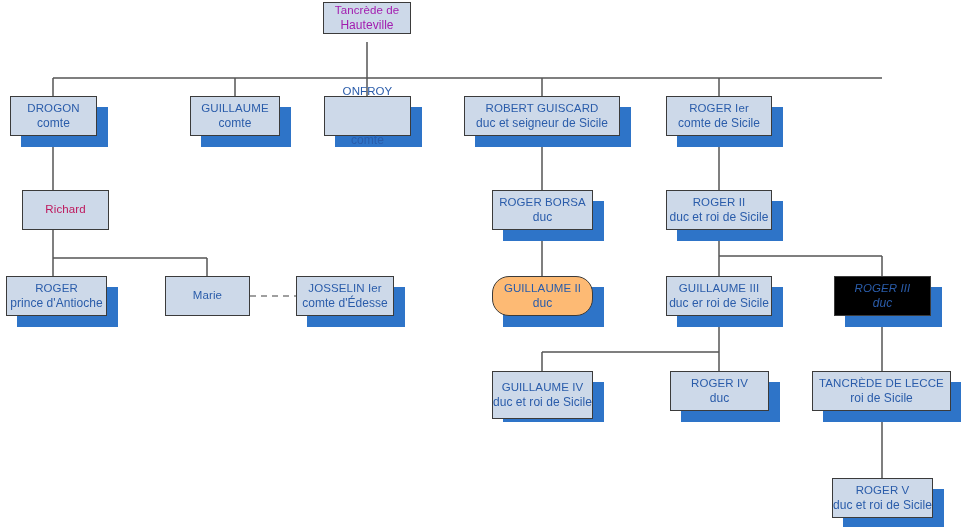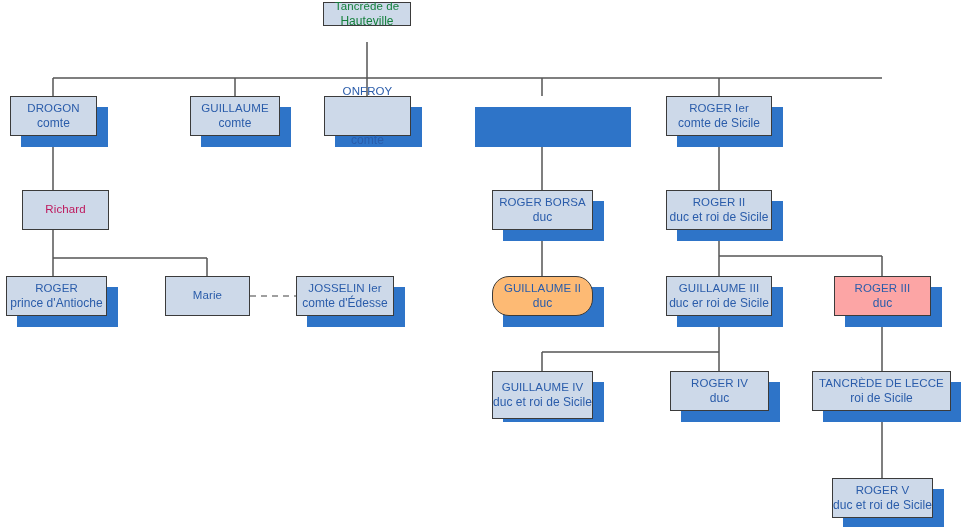--- a/index.html
+++ b/index.html
@@ -64,40 +64,44 @@
       <path d="M 53 230 L 53 258 M 53 258 L 207 258 M 53 258 L 53 276 M 207 258 L 207 276" fill="none" stroke="#555555" stroke-width="1.5"></path>
       <path d="M 250 296 L 296 296" fill="none" stroke="#808080" stroke-width="1.6" stroke-dasharray="6,5"></path>
       <path d="M 542 136 L 542 190" fill="none" stroke="#555555" stroke-width="1.5"></path>
       <path d="M 542 230 L 542 276" fill="none" stroke="#555555" stroke-width="1.5"></path>
       <path d="M 719 136 L 719 190" fill="none" stroke="#555555" stroke-width="1.5"></path>
       <path d="M 719 230 L 719 256 M 719 256 L 882 256 M 719 256 L 719 276 M 882 256 L 882 276" fill="none" stroke="#555555" stroke-width="1.5"></path>
       <path d="M 719 316 L 719 352 M 542 352 L 719 352 M 542 352 L 542 371 M 719 352 L 719 371" fill="none" stroke="#555555" stroke-width="1.5"></path>
       <path d="M 882 316 L 882 371" fill="none" stroke="#555555" stroke-width="1.5"></path>
       <path d="M 882 411 L 882 478" fill="none" stroke="#555555" stroke-width="1.5"></path>
     </svg>
-<div class="node" style="left: 323px; top: 2px; width: 88px; height: 24px; background: rgb(205, 217, 233); border-color: rgb(59, 59, 59); color: #15803d;">
+<div class="node" style="left: 323px; top: 2px; width: 88px; height: 32px; background: rgb(205, 217, 233); border-color: rgb(59, 59, 59); color: #a21caf;">
       <div class="nm">Tancrède de</div>
       <div class="ti">Hauteville</div>
     </div>
     <div class="shadow" style="left: 21px; top: 107px; width: 87px; height: 40px; background: rgb(46, 116, 200);"></div>
     <div class="node" style="left: 10px; top: 96px; width: 87px; height: 40px; background: rgb(205, 217, 233); border-color: rgb(59, 59, 59); color: rgb(42, 92, 170);">
       <div class="nm">DROGON</div>
       <div class="ti">comte</div>
     </div>
     <div class="shadow" style="left: 201px; top: 107px; width: 90px; height: 40px; background: rgb(46, 116, 200);"></div>
     <div class="node" style="left: 190px; top: 96px; width: 90px; height: 40px; background: rgb(205, 217, 233); border-color: rgb(59, 59, 59); color: rgb(42, 92, 170);">
       <div class="nm">GUILLAUME</div>
       <div class="ti">comte</div>
     </div>
     <div class="shadow" style="left: 335px; top: 107px; width: 87px; height: 40px; background: rgb(46, 116, 200);"></div>
     <div class="node" style="left: 324px; top: 96px; width: 87px; height: 40px; background: rgb(205, 217, 233); border-color: rgb(59, 59, 59); color: rgb(42, 92, 170); gap: 35px;">
       <div class="nm">ONFROY</div>
       <div class="ti">comte</div>
     </div>
     <div class="shadow" style="left: 475px; top: 107px; width: 156px; height: 40px; background: rgb(46, 116, 200);"></div>
+    <div class="node" style="left: 464px; top: 96px; width: 156px; height: 40px; background: rgb(205, 217, 233); border-color: rgb(59, 59, 59); color: rgb(42, 92, 170);">
+      <div class="nm">ROBERT GUISCARD</div>
+      <div class="ti">duc et seigneur de Sicile</div>
+    </div>
     <div class="shadow" style="left: 677px; top: 107px; width: 106px; height: 40px; background: rgb(46, 116, 200);"></div>
     <div class="node" style="left: 666px; top: 96px; width: 106px; height: 40px; background: rgb(205, 217, 233); border-color: rgb(59, 59, 59); color: rgb(42, 92, 170);">
       <div class="nm">ROGER Ier</div>
       <div class="ti">comte de Sicile</div>
     </div>
     <div class="node" style="left: 22px; top: 190px; width: 87px; height: 40px; background: rgb(205, 217, 233); border-color: rgb(59, 59, 59); color: #be185d;">
       <div class="nm">Richard</div>
     </div>
     <div class="shadow" style="left: 503px; top: 201px; width: 101px; height: 40px; background: rgb(46, 116, 200);"></div>
     <div class="node" style="left: 492px; top: 190px; width: 101px; height: 40px; background: rgb(205, 217, 233); border-color: rgb(59, 59, 59); color: rgb(42, 92, 170);">
@@ -126,21 +130,21 @@
     <div class="node" style="left: 492px; top: 276px; width: 101px; height: 40px; background: #fdba74; border-color: rgb(59, 59, 59); color: rgb(42, 92, 170); border-radius: 17px;">
       <div class="nm">GUILLAUME II</div>
       <div class="ti">duc</div>
     </div>
     <div class="shadow" style="left: 677px; top: 287px; width: 106px; height: 40px; background: rgb(46, 116, 200);"></div>
     <div class="node" style="left: 666px; top: 276px; width: 106px; height: 40px; background: rgb(205, 217, 233); border-color: rgb(59, 59, 59); color: rgb(42, 92, 170);">
       <div class="nm">GUILLAUME III</div>
       <div class="ti">duc er roi de Sicile</div>
     </div>
     <div class="shadow" style="left: 845px; top: 287px; width: 97px; height: 40px; background: rgb(46, 116, 200);"></div>
-    <div class="node" style="left: 834px; top: 276px; width: 97px; height: 40px; background: #fca5a5; border-color: rgb(59, 59, 59); color: rgb(42, 92, 170);">
+    <div class="node" style="left: 834px; top: 276px; width: 97px; height: 40px; background: #000000; border-color: rgb(59, 59, 59); color: rgb(42, 92, 170); font-style: italic;">
       <div class="nm">ROGER III</div>
       <div class="ti">duc</div>
     </div>
     <div class="shadow" style="left: 503px; top: 382px; width: 101px; height: 40px; background: rgb(46, 116, 200);"></div>
     <div class="node" style="left: 492px; top: 371px; width: 101px; height: 48px; background: rgb(205, 217, 233); border-color: rgb(59, 59, 59); color: rgb(42, 92, 170);">
       <div class="nm">GUILLAUME IV</div>
       <div class="ti">duc et roi de Sicile</div>
     </div>
     <div class="shadow" style="left: 681px; top: 382px; width: 99px; height: 40px; background: rgb(46, 116, 200);"></div>
     <div class="node" style="left: 670px; top: 371px; width: 99px; height: 40px; background: rgb(205, 217, 233); border-color: rgb(59, 59, 59); color: rgb(42, 92, 170);">

